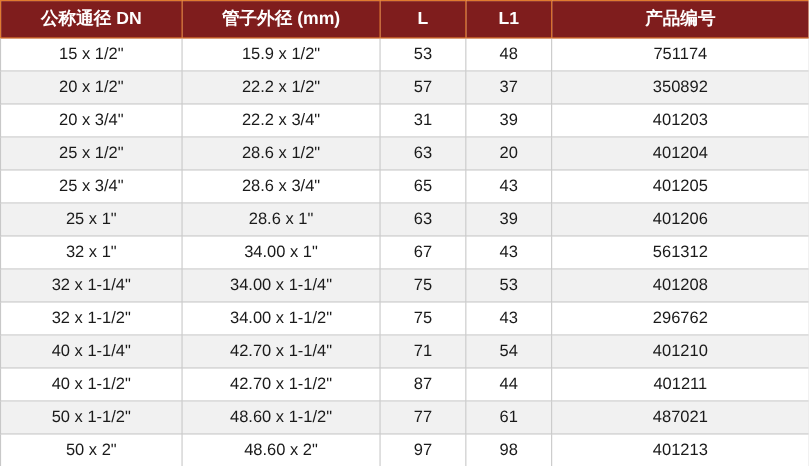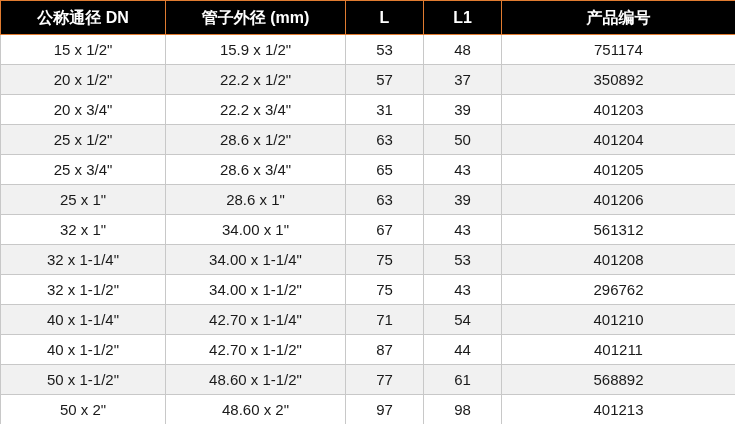--- a/index.html
+++ b/index.html
@@ -19,21 +19,21 @@
     table-layout: fixed;
   }
   table.spec-table th,
   table.spec-table td {
     border: 1px solid #c8c8c8;
     text-align: center;
     vertical-align: middle;
     color: #1a1a1a;
   }
   table.spec-table thead th {
-    background: #000000;
+    background: #7f1d1d;
     color: #ffffff;
     font-size: 16px;
     font-weight: bold;
     height: 33px;
     line-height: 33px;
     border: 1px solid #e07b30;
     padding: 0;
     white-space: nowrap;
   }
   table.spec-table tbody td {
@@ -95,21 +95,21 @@
         <td>20 x 3/4"</td>
         <td>22.2 x 3/4"</td>
         <td>31</td>
         <td>39</td>
         <td>401203</td>
       </tr>
       <tr class="row-odd">
         <td>25 x 1/2"</td>
         <td>28.6 x 1/2"</td>
         <td>63</td>
-        <td>50</td>
+        <td>20</td>
         <td>401204</td>
       </tr>
       <tr class="row-even">
         <td>25 x 3/4"</td>
         <td>28.6 x 3/4"</td>
         <td>65</td>
         <td>43</td>
         <td>401205</td>
       </tr>
       <tr class="row-odd">
@@ -152,21 +152,21 @@
         <td>42.70 x 1-1/2"</td>
         <td>87</td>
         <td>44</td>
         <td>401211</td>
       </tr>
       <tr class="row-odd">
         <td>50 x 1-1/2"</td>
         <td>48.60 x 1-1/2"</td>
         <td>77</td>
         <td>61</td>
-        <td>568892</td>
+        <td>487021</td>
       </tr>
       <tr class="row-even">
         <td>50 x 2"</td>
         <td>48.60 x 2"</td>
         <td>97</td>
         <td>98</td>
         <td>401213</td>
       </tr>
     </tbody>
 </table>

